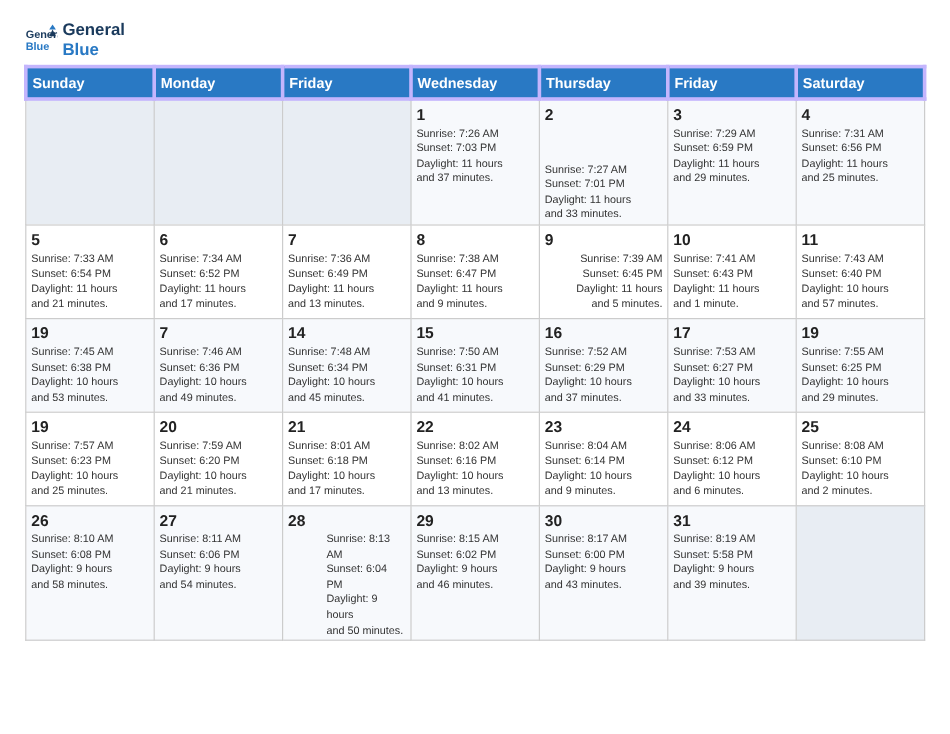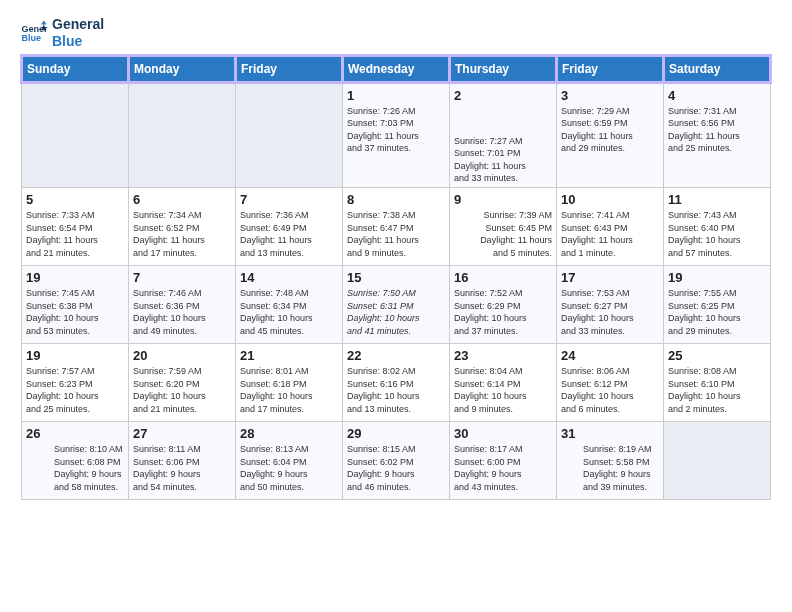--- a/index.html
+++ b/index.html
@@ -229,21 +229,21 @@
           </td>
           <td>
             <div class="day-number">14</div>
             <div class="cell-info" style="white-space: pre-line;">Sunrise: 7:48 AM
 Sunset: 6:34 PM
 Daylight: 10 hours
 and 45 minutes.</div>
           </td>
           <td>
             <div class="day-number">15</div>
-            <div class="cell-info" style="white-space: pre-line; font-style: italic;">Sunrise: 7:50 AM
+            <div class="cell-info" style="white-space: pre-line;">Sunrise: 7:50 AM
 Sunset: 6:31 PM
 Daylight: 10 hours
 and 41 minutes.</div>
           </td>
           <td>
             <div class="day-number">16</div>
             <div class="cell-info" style="white-space: pre-line;">Sunrise: 7:52 AM
 Sunset: 6:29 PM
 Daylight: 10 hours
 and 37 minutes.</div>
@@ -310,56 +310,56 @@
             <div class="day-number">25</div>
             <div class="cell-info" style="white-space: pre-line;">Sunrise: 8:08 AM
 Sunset: 6:10 PM
 Daylight: 10 hours
 and 2 minutes.</div>
           </td>
         </tr>
         <tr>
           <td>
             <div class="day-number">26</div>
-            <div class="cell-info" style="white-space: pre-line; margin-left: 28px;">Sunrise: 8:10 AM
+            <div class="cell-info" style="white-space: pre-line;">Sunrise: 8:10 AM
 Sunset: 6:08 PM
 Daylight: 9 hours
 and 58 minutes.</div>
           </td>
           <td>
             <div class="day-number">27</div>
             <div class="cell-info" style="white-space: pre-line;">Sunrise: 8:11 AM
 Sunset: 6:06 PM
 Daylight: 9 hours
 and 54 minutes.</div>
           </td>
           <td>
             <div class="day-number">28</div>
-            <div class="cell-info" style="white-space: pre-line;">Sunrise: 8:13 AM
+            <div class="cell-info" style="white-space: pre-line; margin-left: 32px;">Sunrise: 8:13 AM
 Sunset: 6:04 PM
 Daylight: 9 hours
 and 50 minutes.</div>
           </td>
           <td>
             <div class="day-number">29</div>
             <div class="cell-info" style="white-space: pre-line;">Sunrise: 8:15 AM
 Sunset: 6:02 PM
 Daylight: 9 hours
 and 46 minutes.</div>
           </td>
           <td>
             <div class="day-number">30</div>
             <div class="cell-info" style="white-space: pre-line;">Sunrise: 8:17 AM
 Sunset: 6:00 PM
 Daylight: 9 hours
 and 43 minutes.</div>
           </td>
           <td>
             <div class="day-number">31</div>
-            <div class="cell-info" style="white-space: pre-line; margin-left: 22px;">Sunrise: 8:19 AM
+            <div class="cell-info" style="white-space: pre-line;">Sunrise: 8:19 AM
 Sunset: 5:58 PM
 Daylight: 9 hours
 and 39 minutes.</div>
           </td>
           <td class="empty"></td>
         </tr>
       </tbody>
   </table>
 </div>
 

